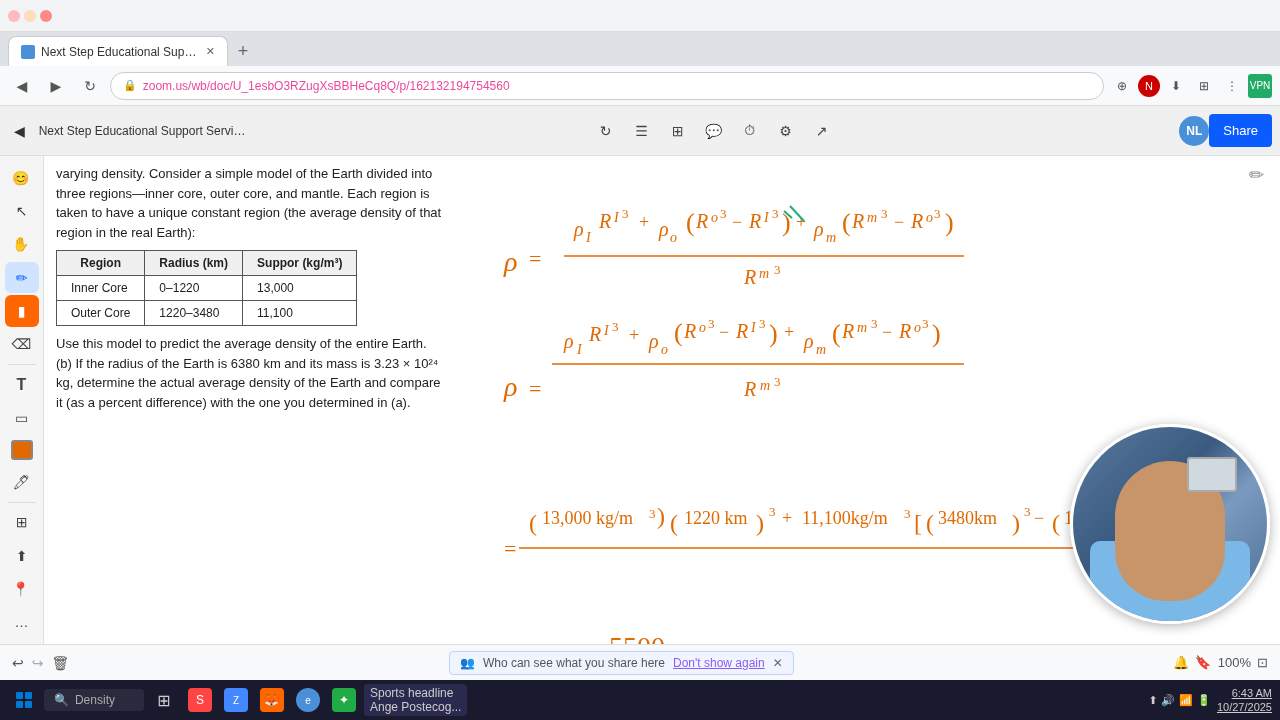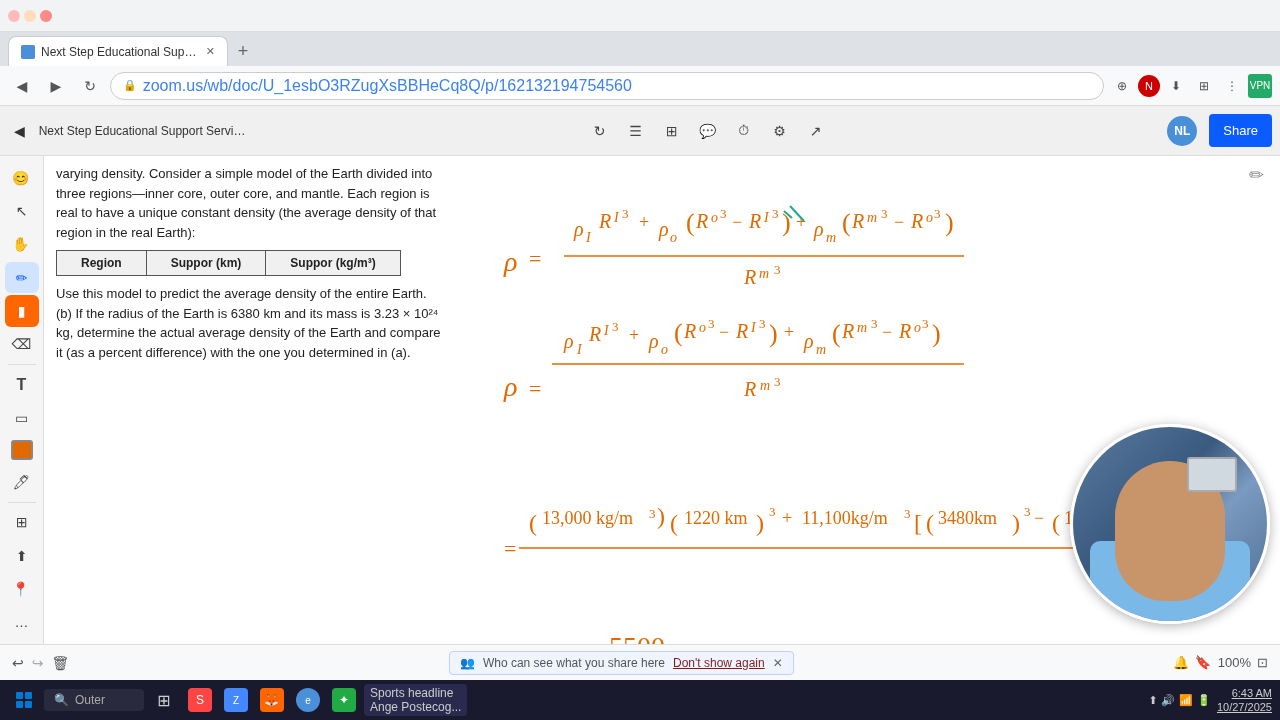--- a/index.html
+++ b/index.html
@@ -66,40 +66,40 @@
       border: 1px solid #ccc;
       border-radius: 14px;
       background: #fff;
       display: flex;
       align-items: center;
       padding: 0 12px;
       gap: 6px;
       font-size: 12px;
     }
     .address-lock { color: #555; font-size: 11px; }
-    .address-text { flex: 1; color: #3b82f6; font-size: 16px; }
+    .address-text { flex: 1; color: #ec4899; font-size: 12px; }
     .nav-right-icons { display: flex; align-items: center; gap: 4px; }
     .nav-icon { width: 24px; height: 24px; display: flex; align-items: center; justify-content: center; border-radius: 50%; cursor: pointer; font-size: 12px; color: #555; }
 
     
     .zoom-toolbar {
       height: 50px;
       background: #f0f0f0;
       display: flex;
       align-items: center;
       padding: 0 8px;
       gap: 6px;
       border-bottom: 1px solid #ddd;
     }
     .zoom-title-area { display: flex; align-items: center; gap: 8px; flex: 0 0 auto; width: 240px; }
     .zoom-back-btn { width: 26px; height: 26px; display: flex; align-items: center; justify-content: center; cursor: pointer; font-size: 14px; color: #333; }
     .zoom-title { font-size: 12px; color: #333; overflow: hidden; text-overflow: ellipsis; white-space: nowrap; }
     .zoom-toolbar-icons { display: flex; gap: 4px; align-items: center; flex: 1; justify-content: center; }
     .zt-icon { width: 32px; height: 32px; display: flex; align-items: center; justify-content: center; border-radius: 4px; cursor: pointer; color: #444; font-size: 14px; }
-    .zoom-toolbar-right { display: flex; align-items: center; gap: 12px; }
+    .zoom-toolbar-right { display: flex; align-items: center; gap: 0; }
     .share-btn {
       background: #0b5cff;
       color: white;
       border: none;
       border-radius: 4px;
       padding: 9px 14px;
       font-size: 13px;
       cursor: pointer;
     }
     .nl-avatar { width: 30px; height: 30px; background: #4a90d9; border-radius: 50%; display: flex; align-items: center; justify-content: center; color: white; font-size: 12px; font-weight: bold; }
@@ -162,21 +162,21 @@
     .text-panel p { margin-bottom: 6px; }
 
     .density-table {
       border-collapse: collapse;
       margin: 8px 0;
       font-size: 12px;
       border: 1px solid #555;
     }
     .density-table th, .density-table td {
       border: 1px solid #555;
-      padding: 3px 24px;
+      padding: 3px 14px;
     }
     .density-table th { background: #f0f0f0; font-weight: bold; }
 
     
     .math-svg {
       width: 100%;
       height: 100%;
     }
 
     
@@ -247,21 +247,21 @@
       display: flex;
       align-items: center;
       gap: 8px;
       background: #f0f4ff;
       border: 1px solid #c0d0ff;
       border-radius: 4px;
       padding: 4px 10px;
       font-size: 12px;
     }
     .info-icon { color: #4a90d9; }
-    .dont-show { color: #7f1d1d; cursor: pointer; text-decoration: underline; }
+    .dont-show { color: #8b5cf6; cursor: pointer; text-decoration: underline; }
     .banner-close { cursor: pointer; color: #666; }
 
     
     .taskbar {
       height: 40px;
       background: #1a1a2e;
       display: flex;
       align-items: center;
       padding: 0 8px;
       gap: 4px;
@@ -371,31 +371,41 @@
       <div class="tool-divider"></div>
       <div class="tool-btn">⊞</div>
       <div class="tool-btn">⬆</div>
       <div class="tool-btn">📍</div>
       <div class="tool-btn">…</div>
     </div>
 
     <div class="canvas-area">
 
       <div class="text-panel">
-        <p>varying density. Consider a simple model of the Earth divided into three regions—inner core, outer core, and mantle. Each region is real to have a unique constant density (the average density of that region in the real Earth):</p>
+        <p>varying density. Consider a simple model of the Earth divided into three regions—inner core, outer core, and mantle. Each region is taken to have a unique constant region (the average density of that region in the real Earth):</p>
 
         <table class="density-table">
           <thead>
             <tr>
               <th>Region</th>
-              <th>Suppor (km)</th>
+              <th>Radius (km)</th>
               <th>Suppor (kg/m³)</th>
             </tr>
           </thead>
           <tbody>
+            <tr>
+              <td>Inner Core</td>
+              <td>0–1220</td>
+              <td>13,000</td>
+            </tr>
+            <tr>
+              <td>Outer Core</td>
+              <td>1220–3480</td>
+              <td>11,100</td>
+            </tr>
           </tbody>
         </table>
 
         <p>Use this model to predict the average density of the entire Earth. (b) If the radius of the Earth is 6380 km and its mass is 3.23 × 10²⁴ kg, determine the actual average density of the Earth and compare it (as a percent difference) with the one you determined in (a).</p>
       </div>
 
       <svg class="math-svg" viewBox="0 0 830 560" style="position:absolute;left:410px;top:0;width:870px;height:560px;">
 
         <text x="30" y="115" font-family="serif" font-size="28" fill="#e06a00" font-style="italic">ρ</text>
         <text x="55" y="110" font-family="serif" font-size="22" fill="#e06a00">=</text>
@@ -564,21 +574,21 @@
     <div class="taskbar-start">
       <div class="start-icon">
         <div class="start-sq" style="background:#0078d4;"></div>
         <div class="start-sq" style="background:#0078d4;"></div>
         <div class="start-sq" style="background:#0078d4;"></div>
         <div class="start-sq" style="background:#0078d4;"></div>
       </div>
     </div>
     <div class="taskbar-search">
       <span>🔍</span>
-      <span>Outer</span>
+      <span>Density</span>
     </div>
     <div class="taskbar-icon" style="color:#ccc;">⊞</div>
 
     <div class="taskbar-icon">
       <div style="width:24px;height:24px;background:#ff4444;border-radius:4px;display:flex;align-items:center;justify-content:center;font-size:12px;color:white;">S</div>
     </div>
     <div class="taskbar-icon">
       <div style="width:24px;height:24px;background:#4488ff;border-radius:4px;display:flex;align-items:center;justify-content:center;font-size:10px;color:white;">Z</div>
     </div>
     <div class="taskbar-icon">

